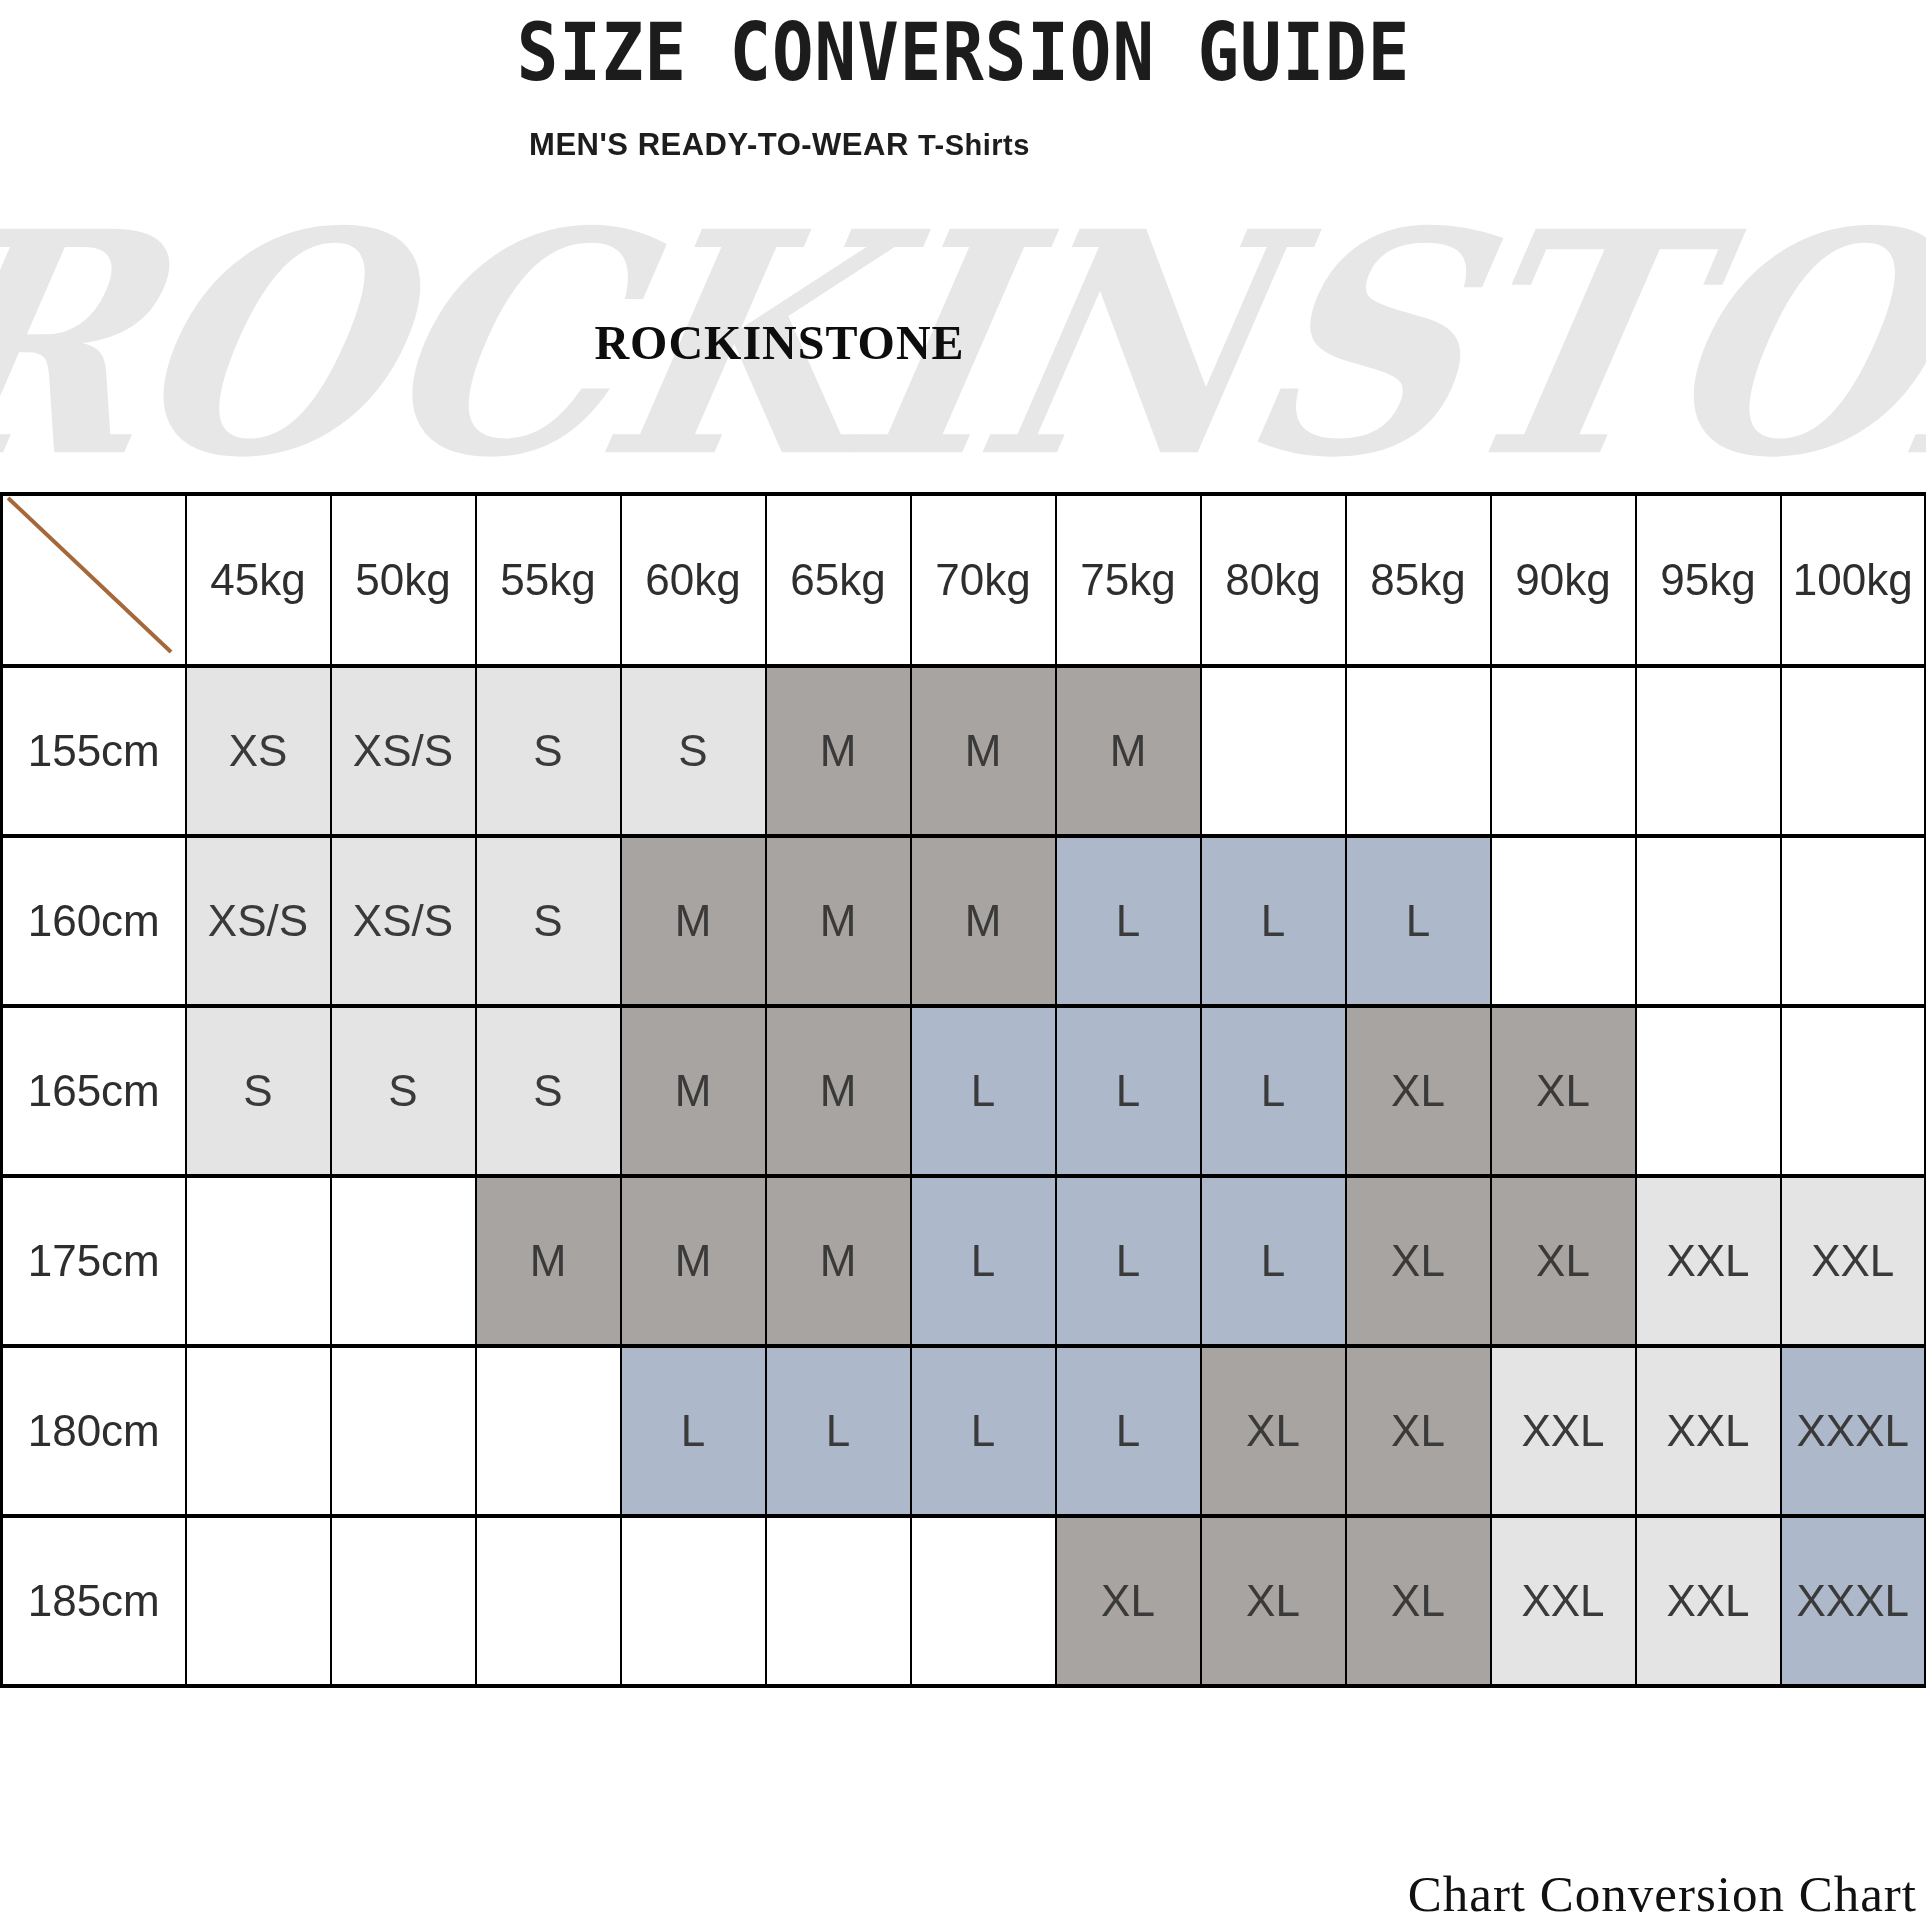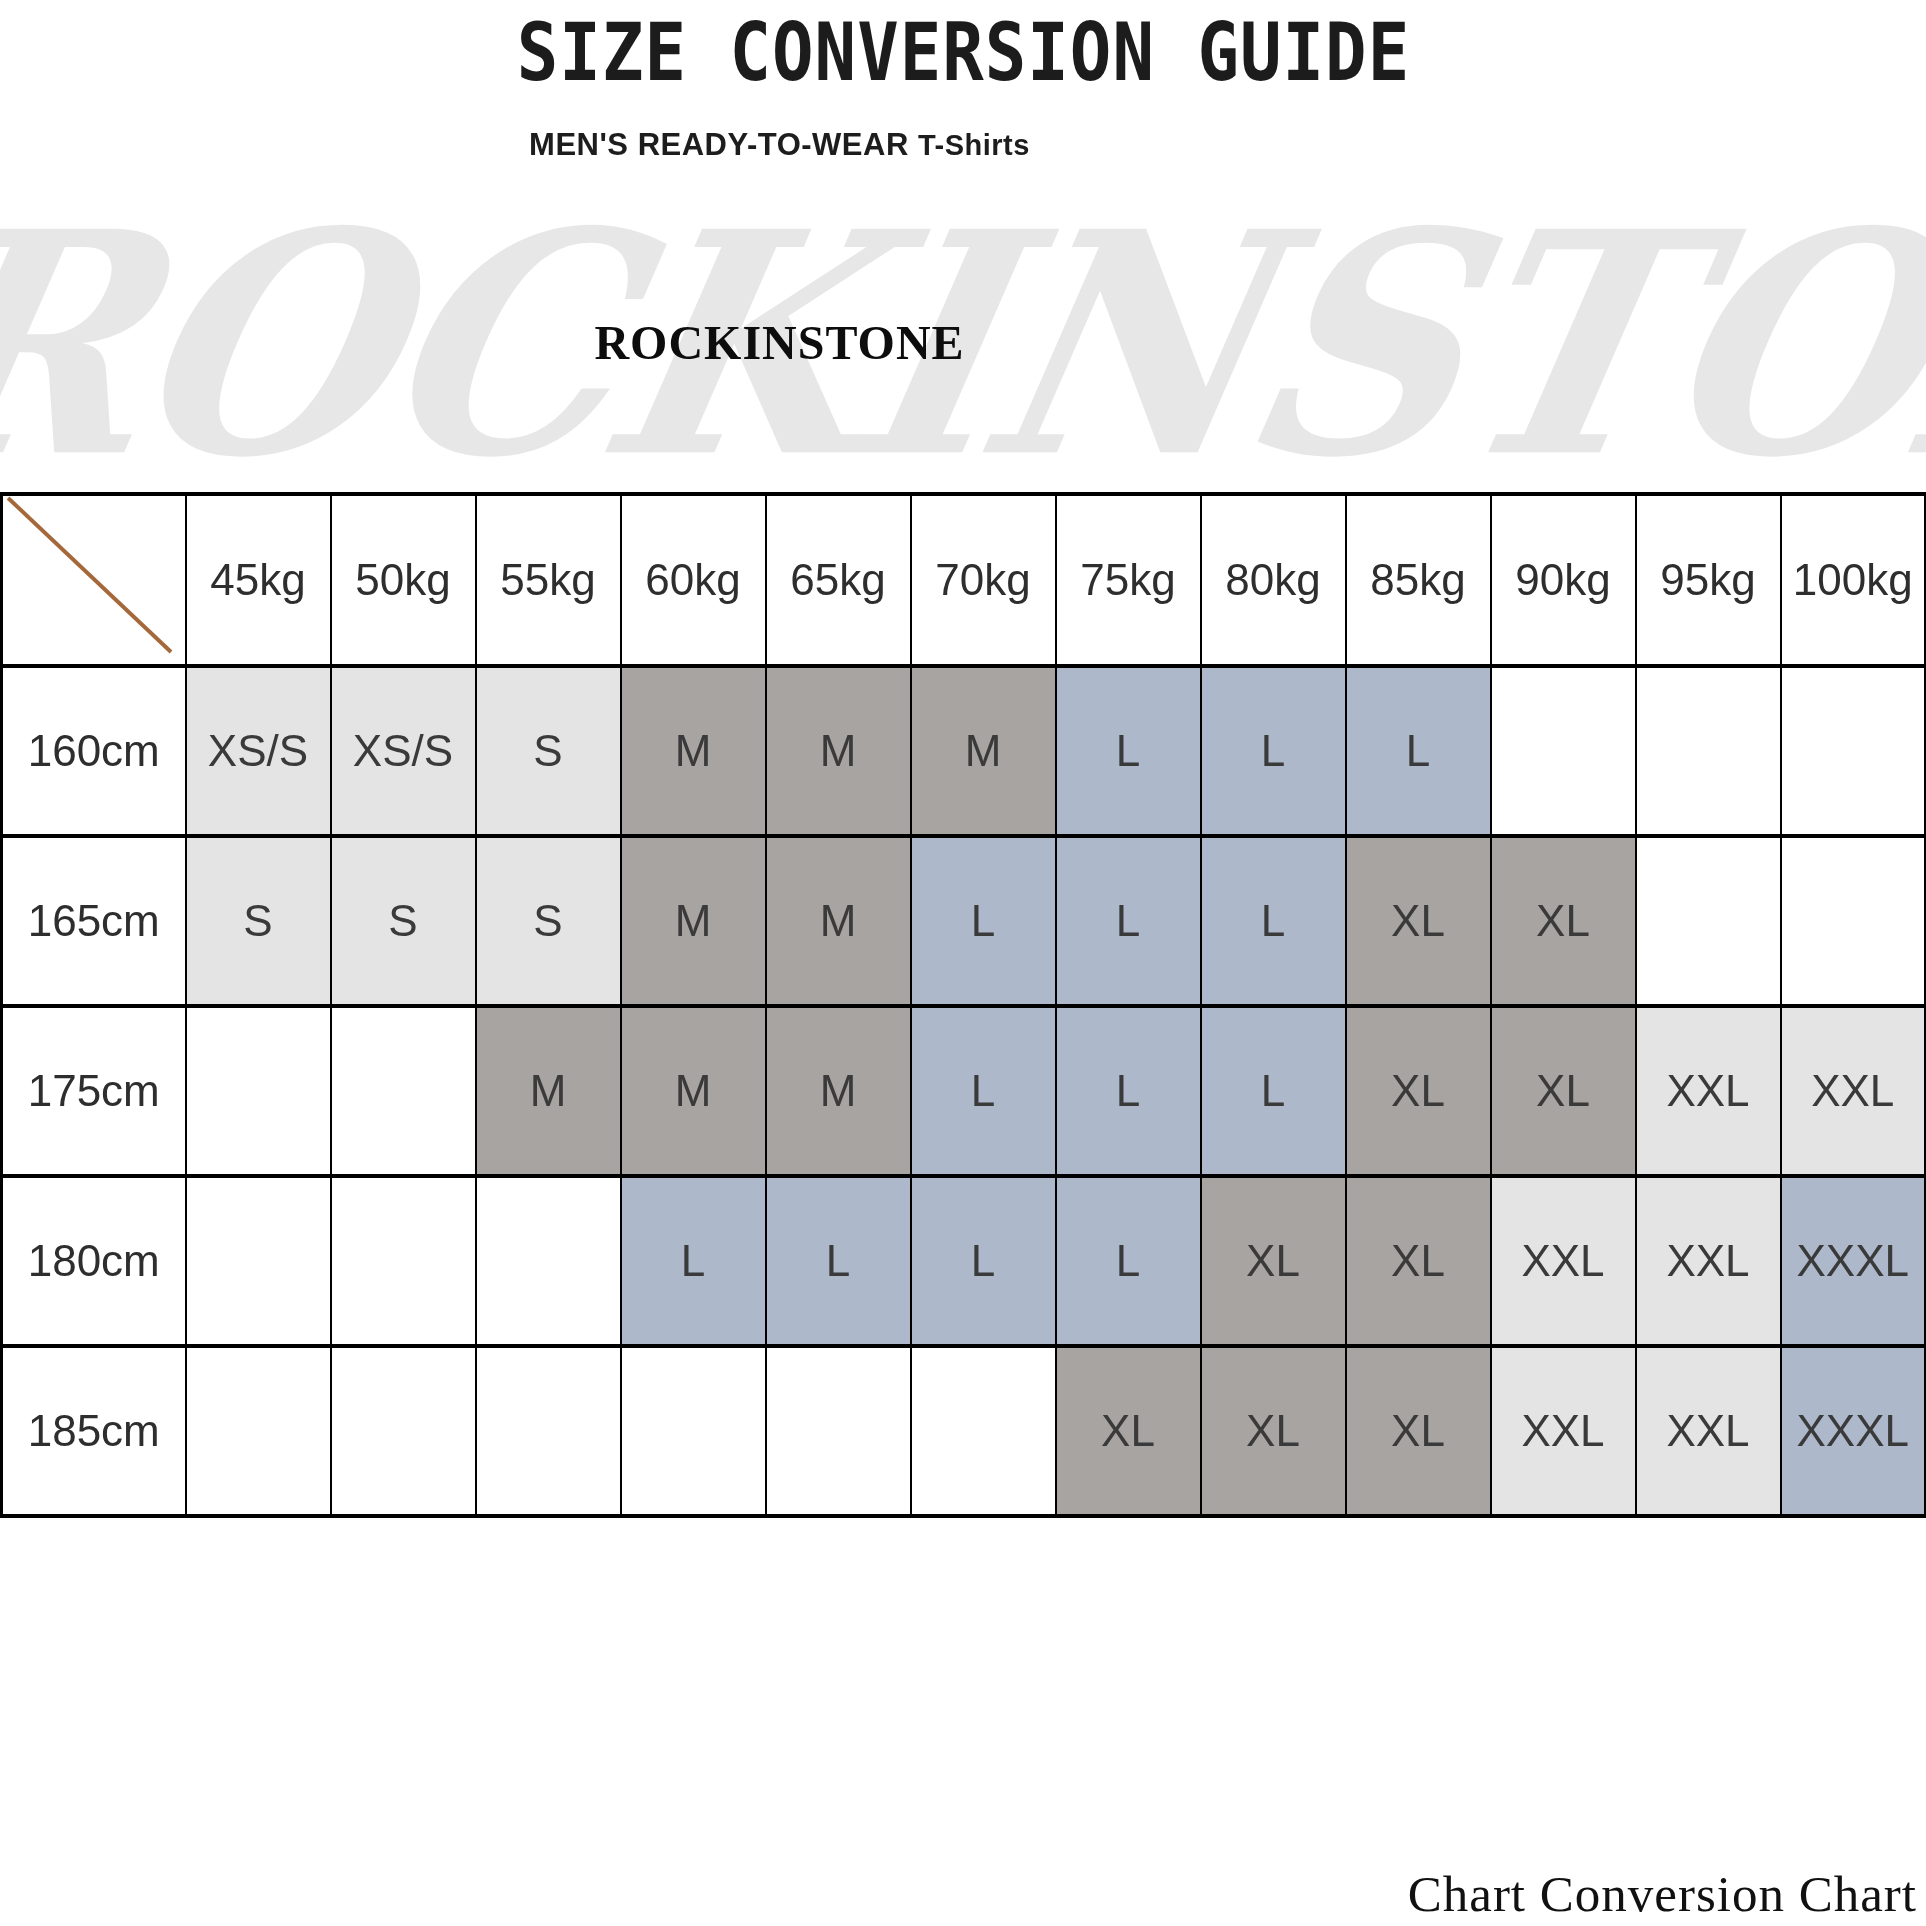--- a/index.html
+++ b/index.html
@@ -112,20 +112,35 @@
           <th>75kg</th>
           <th>80kg</th>
           <th>85kg</th>
           <th>90kg</th>
           <th>95kg</th>
           <th>100kg</th>
         </tr>
       </thead>
       <tbody>
         <tr>
+          <th class="rowlabel">155cm</th>
+          <td style="background: rgb(228, 228, 228);">XS</td>
+          <td style="background: rgb(228, 228, 228);">XS/S</td>
+          <td style="background: rgb(228, 228, 228);">S</td>
+          <td style="background: rgb(228, 228, 228);">S</td>
+          <td style="background: rgb(168, 164, 161);">M</td>
+          <td style="background: rgb(168, 164, 161);">M</td>
+          <td style="background: rgb(168, 164, 161);">M</td>
+          <td style="background: rgb(255, 255, 255);"></td>
+          <td style="background: rgb(255, 255, 255);"></td>
+          <td style="background: rgb(255, 255, 255);"></td>
+          <td style="background: rgb(255, 255, 255);"></td>
+          <td style="background: rgb(255, 255, 255);"></td>
+        </tr>
+        <tr>
           <th class="rowlabel">160cm</th>
           <td style="background: rgb(228, 228, 228);">XS/S</td>
           <td style="background: rgb(228, 228, 228);">XS/S</td>
           <td style="background: rgb(228, 228, 228);">S</td>
           <td style="background: rgb(168, 164, 161);">M</td>
           <td style="background: rgb(168, 164, 161);">M</td>
           <td style="background: rgb(168, 164, 161);">M</td>
           <td style="background: rgb(173, 185, 203);">L</td>
           <td style="background: rgb(173, 185, 203);">L</td>
           <td style="background: rgb(173, 185, 203);">L</td>

